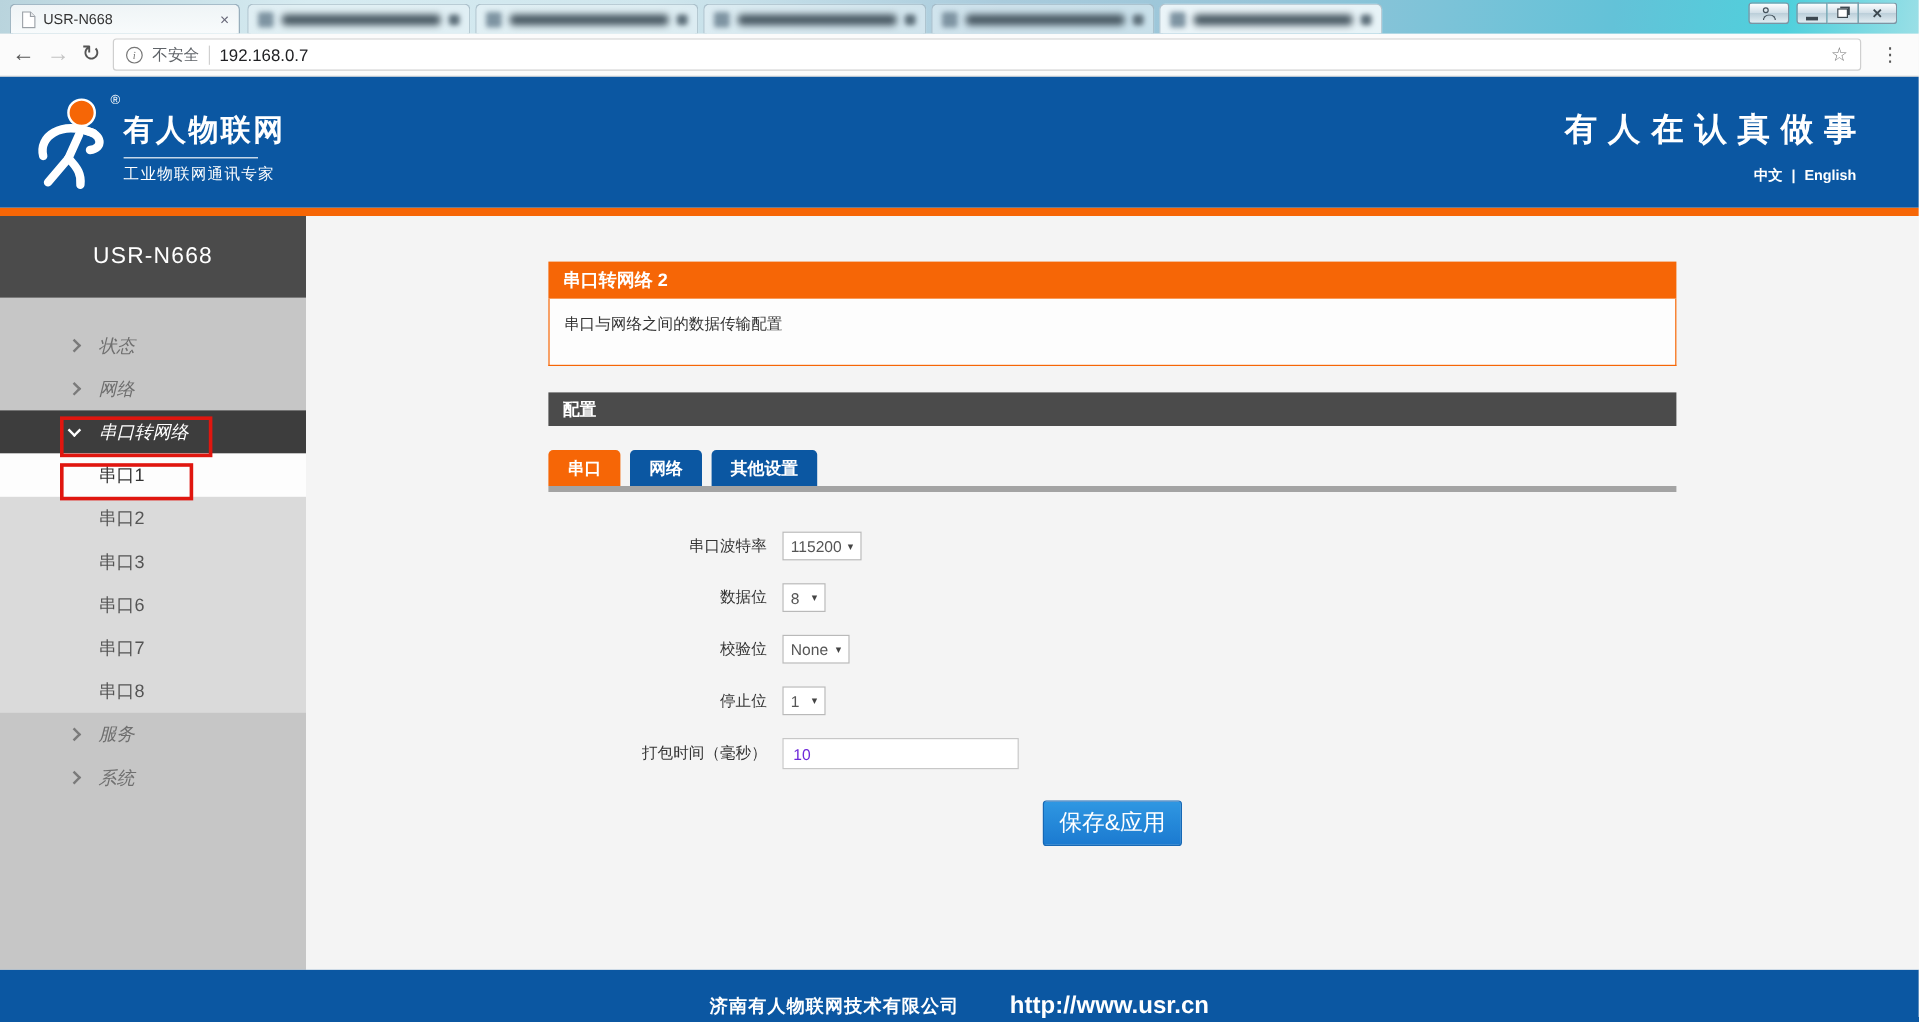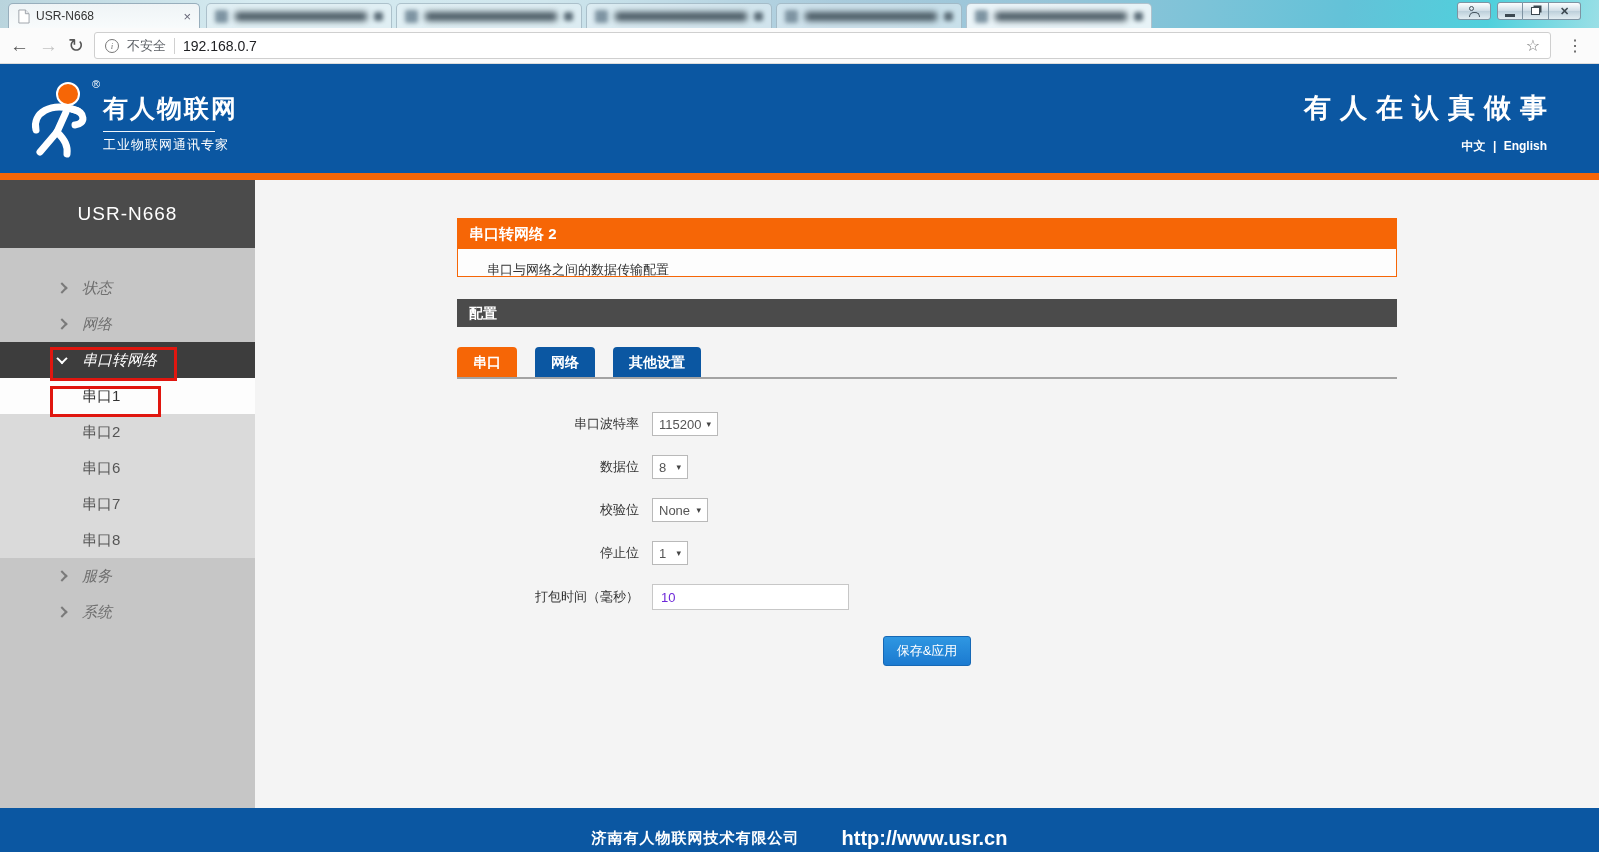--- a/index.html
+++ b/index.html
@@ -85,41 +85,41 @@
   .chev.down { transform:rotate(45deg) translate(-1px,-1px); border-color:#fff; }
 
   .anno { position:absolute; border:3px solid #e0160f; z-index:5; }
   .anno1 { left:50px; top:347px; width:127px; height:34px; }
   .anno2 { left:50px; top:386px; width:111px; height:31px; }
 
   .content { flex:1; background:#f4f4f4; }
   .container { width:940px; margin:38px auto 0; }
   .panel-title { height:31px; line-height:31px; background:#f66606; color:#fff;
     font-size:15px; font-weight:bold; padding-left:12px; }
-  .panel-desc { height:28px; line-height:42px; background:#fdfdfd; border:1px solid #f66606;
-    border-top:none; font-size:13px; color:#333; padding-left:29px; }
+  .panel-desc { height:56px; line-height:42px; background:#fdfdfd; border:1px solid #f66606;
+    border-top:none; font-size:13px; color:#333; padding-left:12px; }
   .section-bar { margin-top:22px; height:28px; line-height:28px; background:#4b4b4b; color:#fff;
     font-size:14px; font-weight:bold; padding-left:12px; }
-  .tabs { margin-top:20px; display:flex; gap:18px; border-bottom:2px solid #a3a3a3; }
+  .tabs { margin-top:20px; display:flex; gap:8px; border-bottom:5px solid #a3a3a3; }
   .ctab { height:30px; line-height:30px; padding:0 16px; background:#0b57a2; color:#fff;
     font-size:14px; font-weight:bold; border-radius:4px 4px 0 0; }
   .ctab.active { background:#f66606; }
 
   .form { margin-top:33px; }
   .frow { display:flex; align-items:center; margin-bottom:19px; }
   .flabel { width:195px; text-align:right; padding-right:13px; font-size:13px; color:#333; flex:none; }
   .fselect { height:24px; border:1px solid #b9b9b9; background:#fff; display:inline-flex;
     align-items:center; justify-content:space-between; padding:0 6px; color:#555; font-size:13px; }
   .w66{width:66px;} .w36{width:36px;} .w56{width:56px;}
   .caret { font-size:9px; color:#444; margin-left:5px; }
   .ftext { width:197px; height:26px; border:1px solid #c7c7c7; background:#fff;
     font-size:13px; color:#6d28d9; padding-left:8px; font-family:"Liberation Sans", sans-serif; }
   .btnrow { margin-top:26px; text-align:center; }
   .savebtn { background:linear-gradient(#2f97e2,#1b7ad0); border:1px solid #1668b5; border-radius:3px;
-    color:#fff; font-size:13px; padding:5px 13px; font-family:"Liberation Sans", sans-serif; }
+    color:#fff; font-size:19px; padding:5px 13px; font-family:"Liberation Sans", sans-serif; }
 
   .footer { height:60px; background:#0b57a2; color:#fff; display:flex; align-items:center;
     justify-content:center; gap:42px; }
   .footer .company { font-size:15px; font-weight:bold; letter-spacing:1px; }
   .footer .site { font-size:20px; font-weight:bold; }
 </style>
 </head>
 <body>
 
 <div class="window">
@@ -239,20 +239,23 @@
           <span class="mlabel">串口转网络</span>
         </div>
         <div class="subwrap">
           <div class="mrow lvl2 selected">
               <span class="mlabel">串口1</span>
             </div>
           <div class="mrow lvl2">
               <span class="mlabel">串口2</span>
             </div>
           <div class="mrow lvl2">
+              <span class="mlabel">串口3</span>
+            </div>
+          <div class="mrow lvl2">
               <span class="mlabel">串口6</span>
             </div>
           <div class="mrow lvl2">
               <span class="mlabel">串口7</span>
             </div>
           <div class="mrow lvl2">
               <span class="mlabel">串口8</span>
             </div>
         </div>
         <div class="mrow lvl1">

